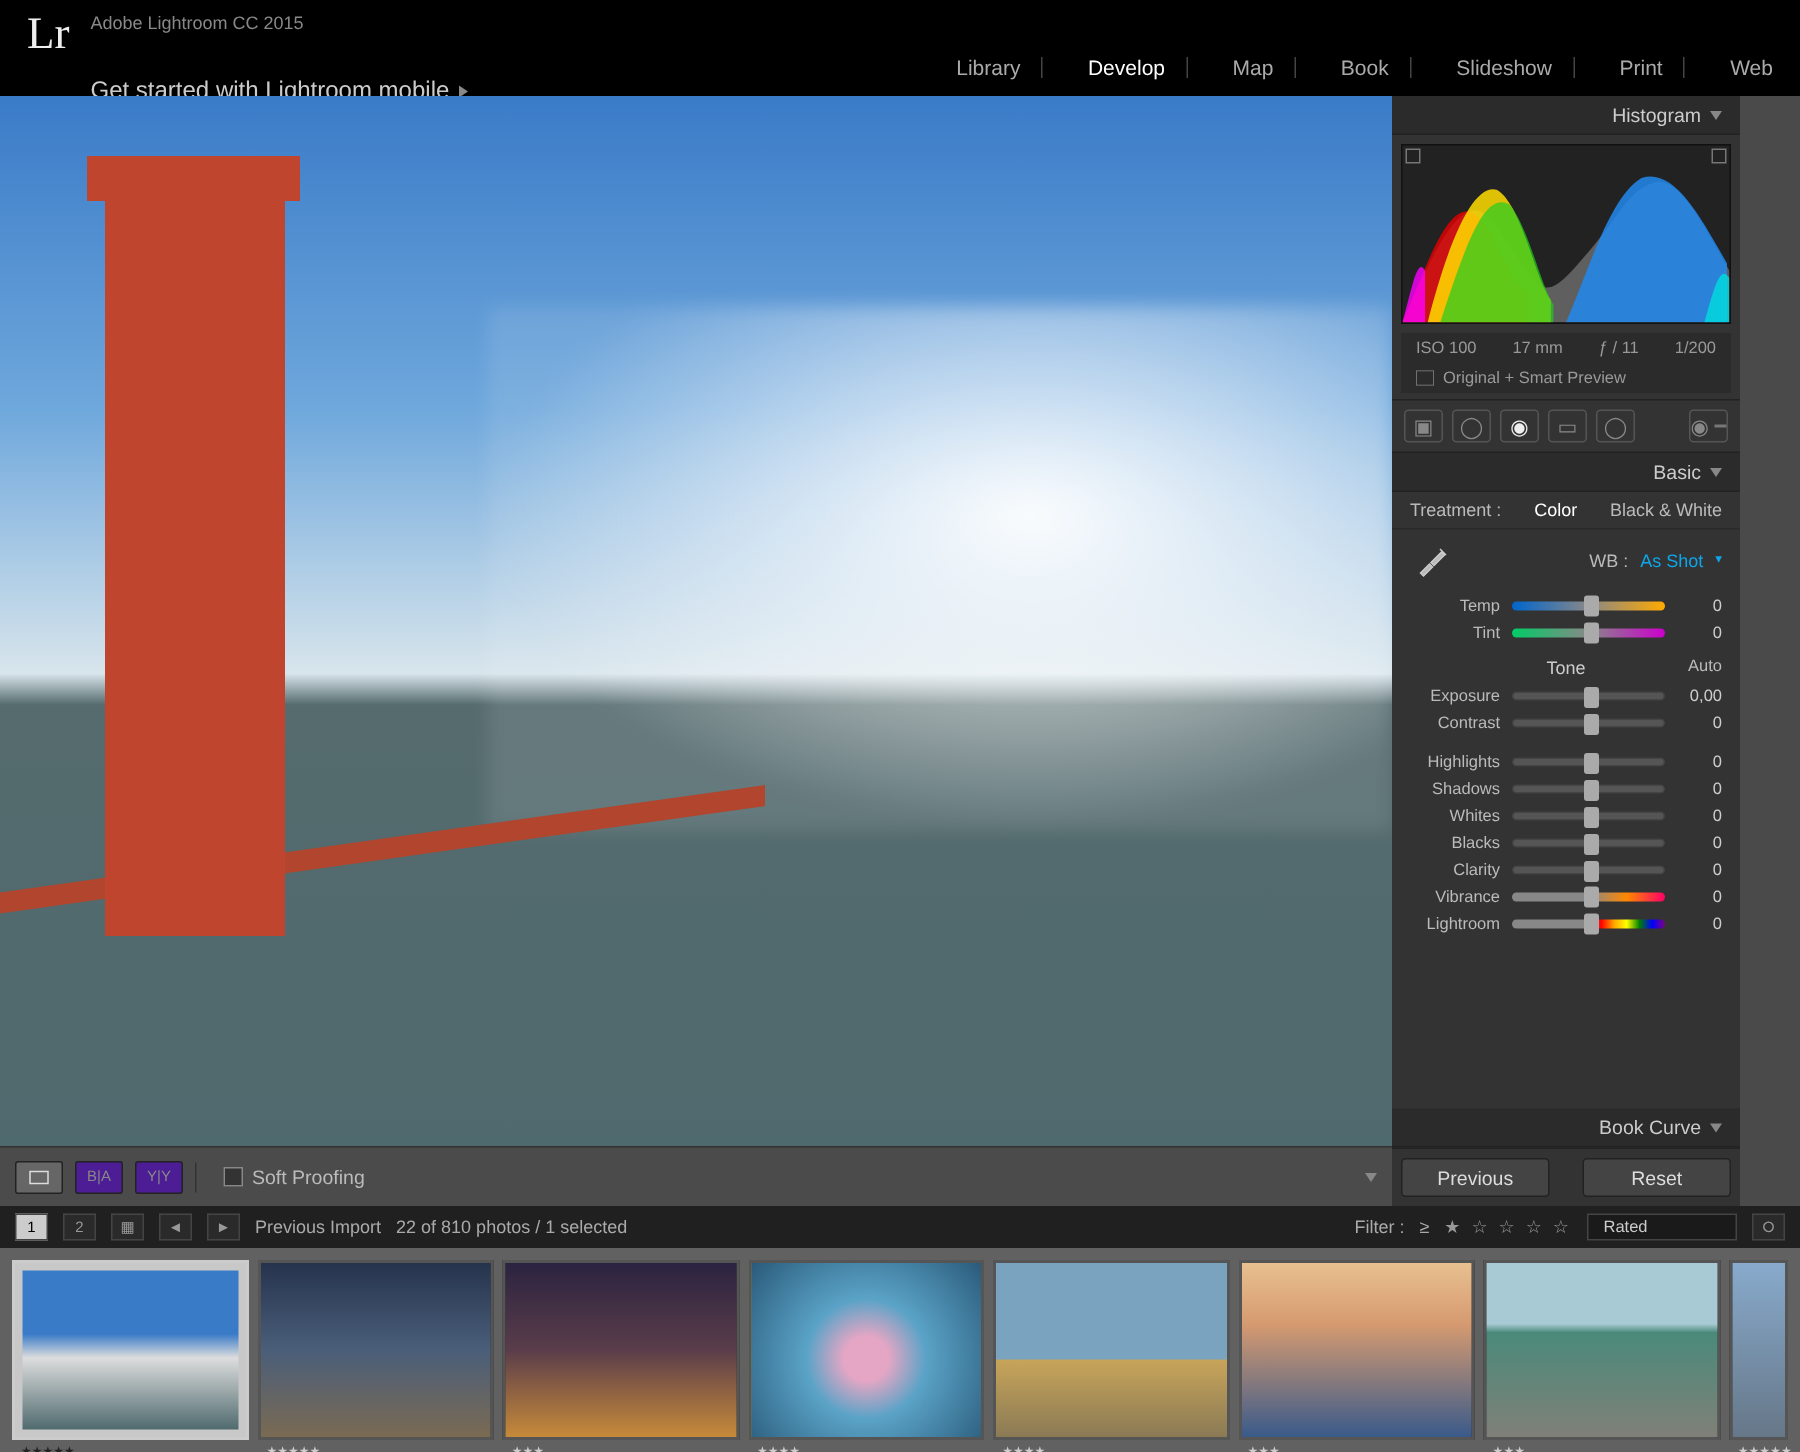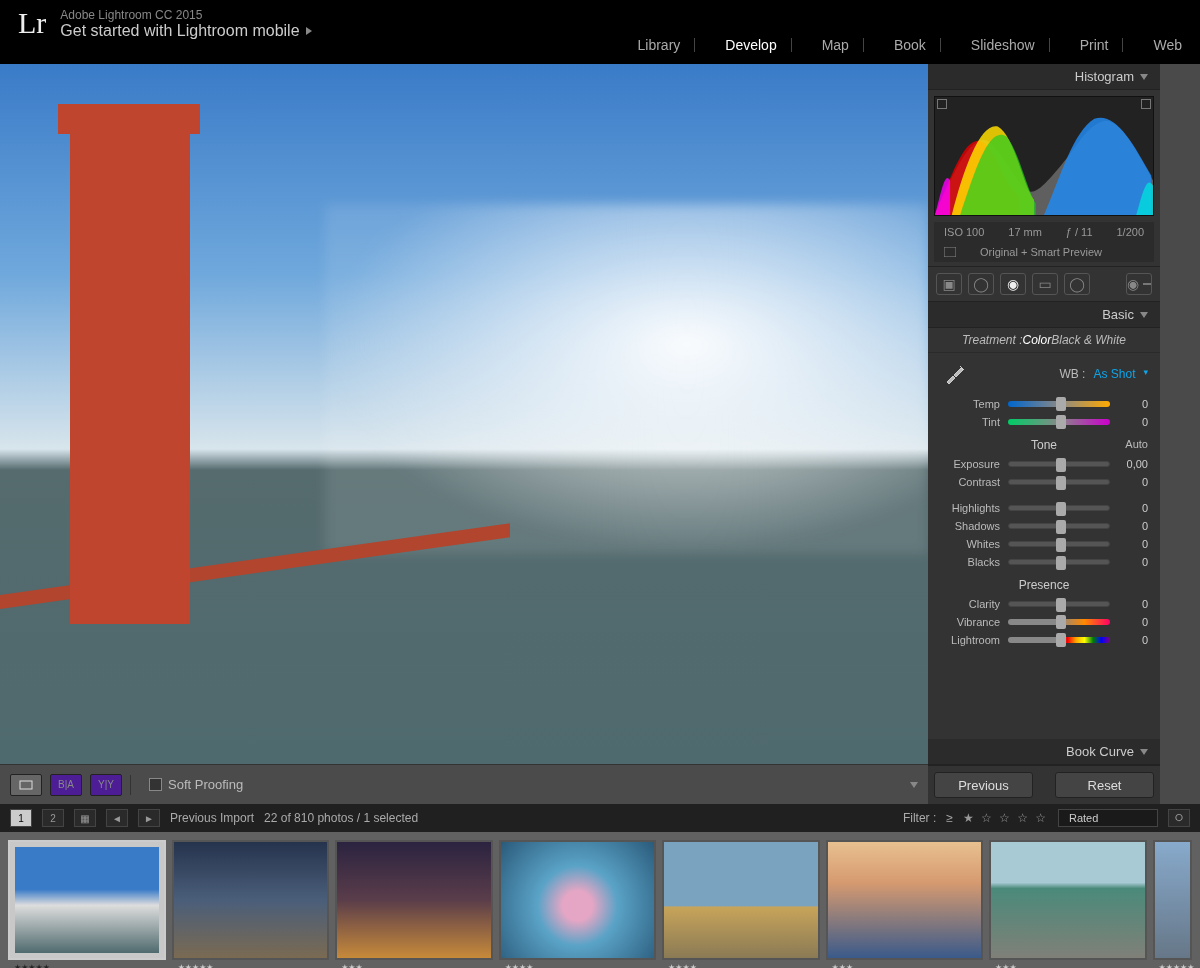--- a/index.html
+++ b/index.html
@@ -1,20 +1,20 @@
 <!DOCTYPE html>
 <html><head>
 <meta charset="utf-8">
 <style>
 * { margin: 0; padding: 0; box-sizing: border-box; font-family: "Segoe UI", Arial, sans-serif; }
 body { width: 1200px; height: 968px; background: #1a1a1a; color: #bbb; overflow: hidden; }
 
 .topbar { height: 64px; background: #000; display: flex; align-items: flex-start; padding: 8px 18px 0; }
 .logo { font-family: Georgia, serif; font-size: 30px; color: #eee; font-weight: 300; margin-right: 14px; line-height: 1; }
-.app-title-block { flex-direction: column; display: flex; }
+.app-title-block { flex-direction: column; display: flex; gap: 30px; }
 .app-line1 { font-size: 12px; color: #888; }
 .app-line2 { font-size: 16px; color: #ccc; display: flex; align-items: center; gap: 6px; }
 .modules { margin-left: auto; display: flex; align-items: flex-end; gap: 16px; font-size: 14px; height: 44px; }
 .modules span { color: #aaa; cursor: pointer; padding: 0 14px; border-right: 1px solid #444; line-height: 1; }
 .modules span:last-child { border-right: none; padding-right: 0; }
 .modules span.active { color: #fff; }
 
 .main-area { display: flex; height: 740px; background: #4a4a4a; }
 .preview-col { width: 928px; background: #3a3a3a; display: flex; flex-direction: column; }
 .preview-img { height: 700px; position: relative; overflow: hidden; }
@@ -26,26 +26,26 @@
 .preview-toolbar { height: 40px; background: #4b4b4b; border-top: 1px solid #333; display: flex; align-items: center; padding: 0 10px; gap: 8px; }
 .view-btn { width: 32px; height: 22px; background: #4c1d95; border: 1px solid #222; border-radius: 2px; display: flex; align-items: center; justify-content: center; color: #888; font-size: 10px; }
 .view-btn.on { background: #666; color: #eee; }
 .soft-proof { display: flex; align-items: center; gap: 6px; font-size: 13px; color: #bbb; margin-left: 10px; }
 .checkbox-empty { width: 13px; height: 13px; border: 1px solid #888; background: #333; }
 
 .right-panel { width: 232px; background: #333; color: #bbb; display: flex; flex-direction: column; font-size: 12px; overflow: hidden; }
 .panel-header { text-align: right; padding: 5px 12px; color: #ccc; font-size: 13px; border-bottom: 1px solid #222; background: #2b2b2b; display: flex; align-items: center; justify-content: flex-end; gap: 6px; }
 .histogram { height: 120px; background: #222; margin: 6px; border: 1px solid #111; position: relative; overflow: hidden; }
 .hist-meta { display: flex; justify-content: space-between; padding: 4px 10px; font-size: 11px; color: #999; background: #2b2b2b; margin: 0 6px; }
-.preview-mode { padding: 4px 10px; font-size: 11px; color: #999; margin: 0 6px 4px; background: #2b2b2b; display: flex; align-items: center; gap: 24px; }
+.preview-mode { padding: 4px 10px; font-size: 11px; color: #999; margin: 0 6px 4px; background: #2b2b2b; display: flex; align-items: center; gap: 6px; }
 .tool-row { display: flex; gap: 6px; padding: 6px 8px; border-top: 1px solid #222; border-bottom: 1px solid #222; background: #333; align-items: center; }
 .tool-ico { width: 26px; height: 22px; border: 1px solid #555; border-radius: 3px; display: flex; align-items: center; justify-content: center; color: #888; font-size: 14px; }
 .tool-ico.active { color: #eee; }
 .basic-panel { padding: 0; }
-.basic-row { display: flex; justify-content: center; padding: 5px 12px; align-items: center; font-style: italic; }
+.basic-row { display: flex; justify-content: space-between; padding: 5px 12px; align-items: center; }
 .treatment-row { border-bottom: 1px solid #2a2a2a; }
 .wb-row { display: flex; align-items: center; gap: 8px; padding: 6px 12px; }
 .eyedrop { width: 30px; height: 30px; display: flex; align-items: center; justify-content: center; font-size: 18px; color: #ccc; }
 .slider-row { display: flex; align-items: center; padding: 3px 12px; gap: 8px; }
 .slider-lbl { width: 60px; text-align: right; font-size: 11px; color: #bbb; }
 .slider-track { flex: 1; height: 6px; border-radius: 3px; position: relative; }
 .slider-thumb { position: absolute; top: -4px; width: 10px; height: 14px; background: #aaa; border-radius: 2px; }
 .slider-val { width: 30px; text-align: right; font-size: 11px; color: #ccc; }
 .grad-temp { background: linear-gradient(to right, #0066cc, #888, #ffaa00); }
 .grad-tint { background: linear-gradient(to right, #00cc66, #888, #cc00cc); }
@@ -244,21 +244,20 @@
         <span class="slider-val">0</span>
       </div>
       <div class="slider-row">
         <span class="slider-lbl">Blacks</span>
         <div class="slider-track grad-gray">
             <div class="slider-thumb" style="left:47%"></div>
           </div>
         <span class="slider-val">0</span>
       </div>
 
-      <div class="section-title">Presence</div>
       <div class="slider-row">
         <span class="slider-lbl">Clarity</span>
         <div class="slider-track grad-gray">
             <div class="slider-thumb" style="left:47%"></div>
           </div>
         <span class="slider-val">0</span>
       </div>
       <div class="slider-row">
         <span class="slider-lbl">Vibrance</span>
         <div class="slider-track grad-vib">

